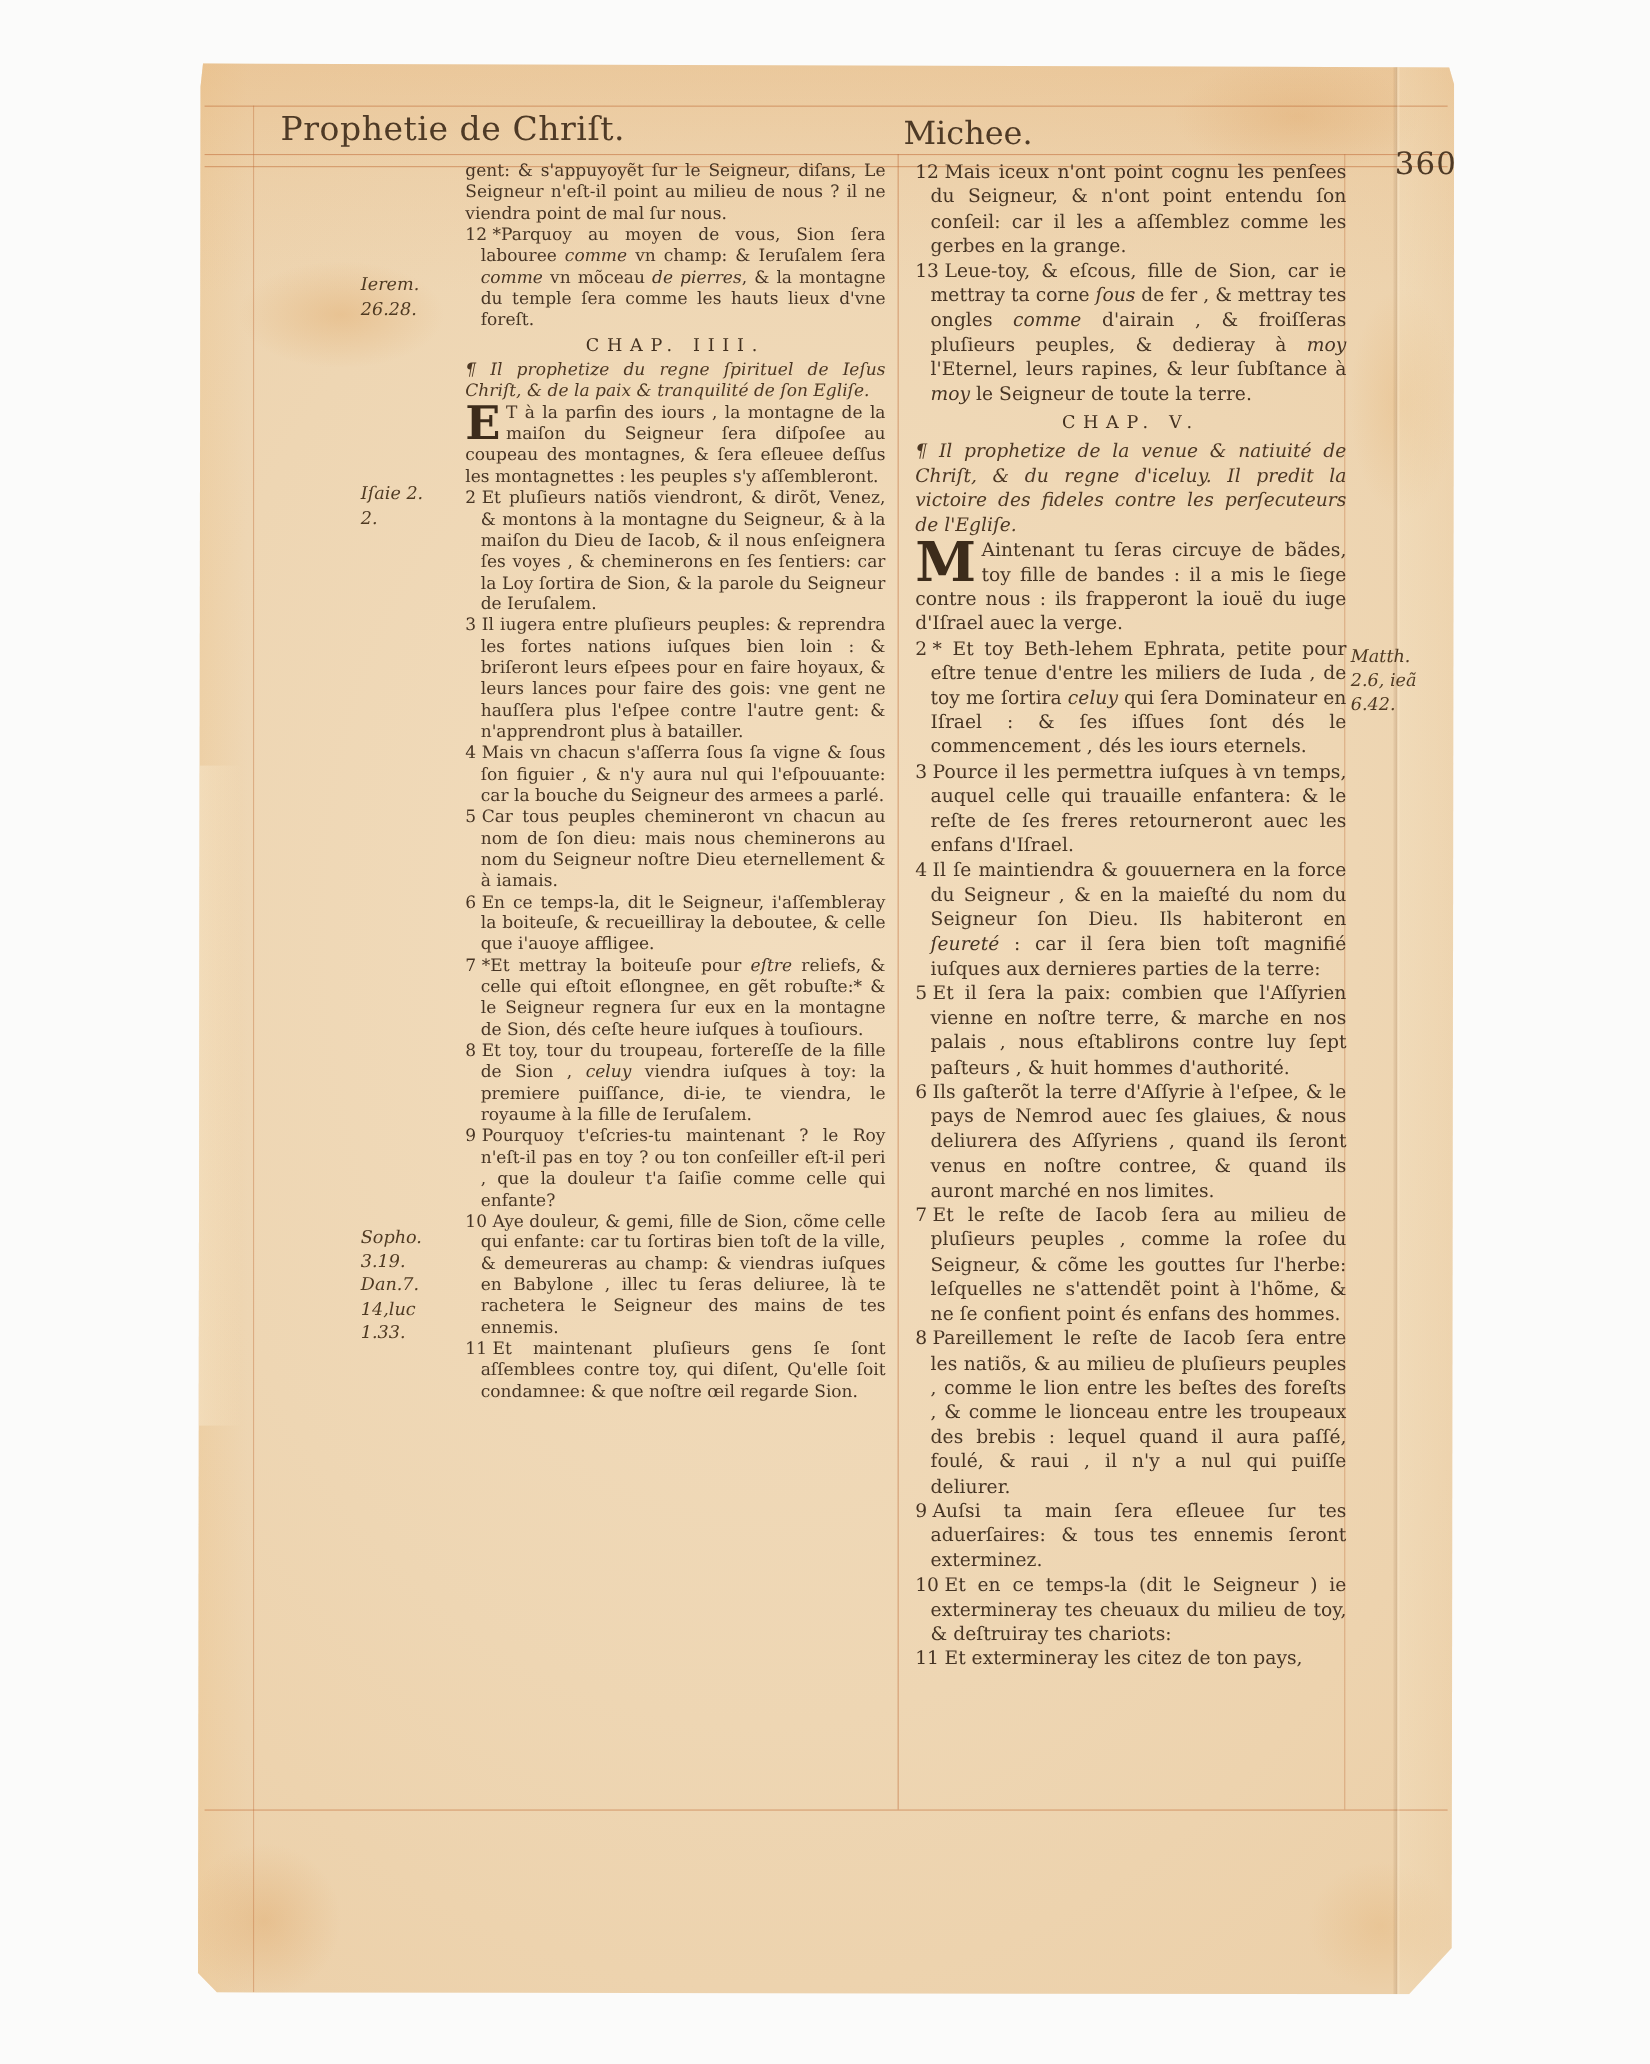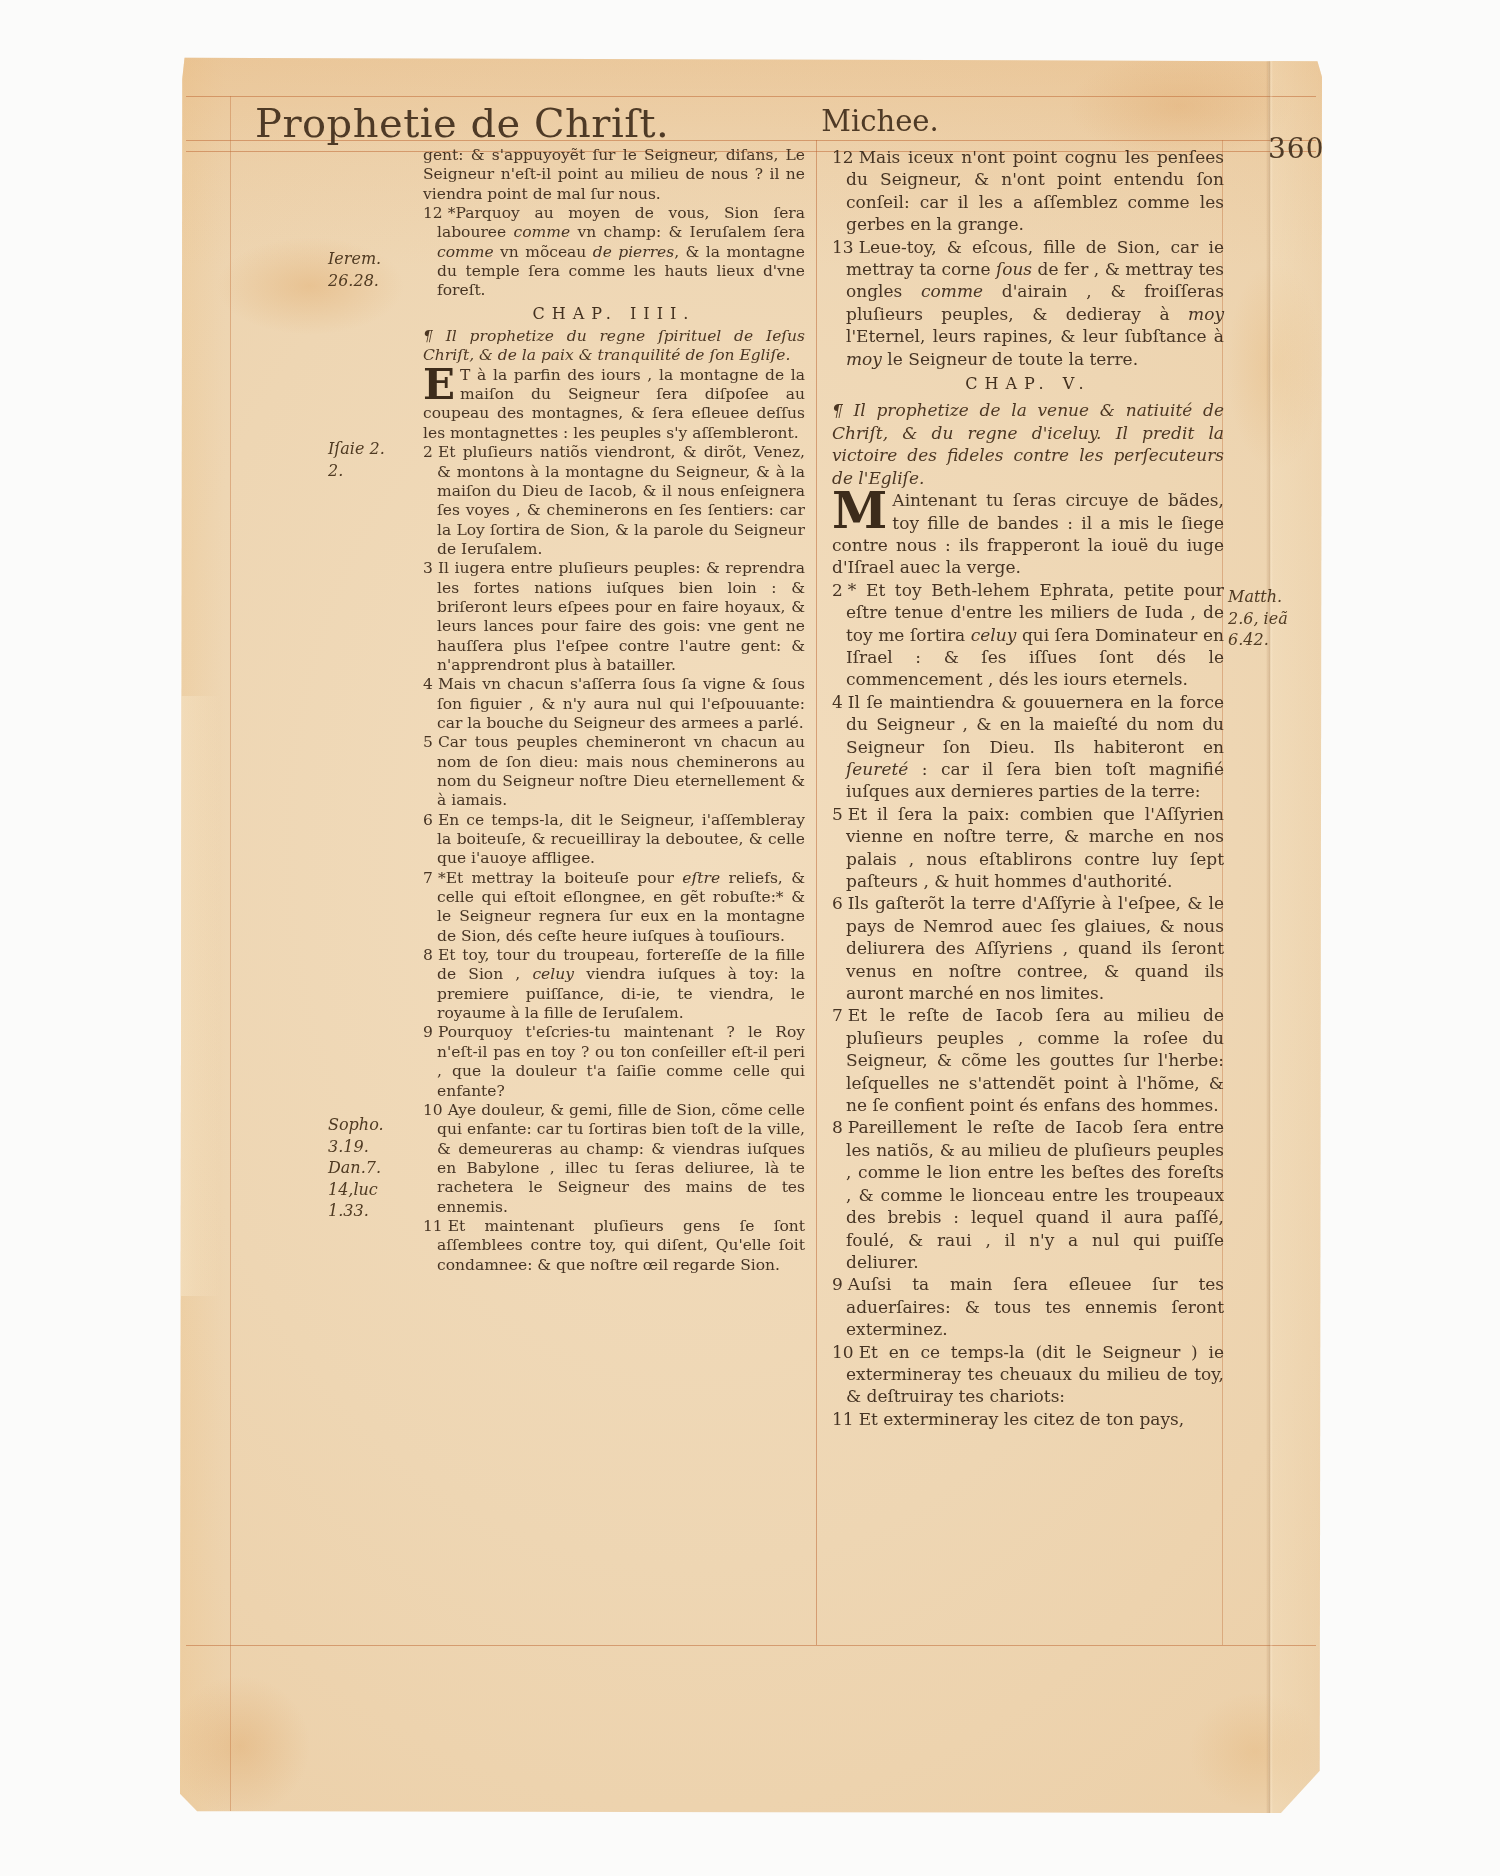--- a/index.html
+++ b/index.html
@@ -21,21 +21,21 @@
   }
   .stain{position:absolute;pointer-events:none;}
   .rule{position:absolute;pointer-events:none;}
   .rule.h{height:1px;background:rgba(193,110,58,0.55);}
   .rule.v{width:1px;background:rgba(193,110,58,0.40);}
   .fold{
     position:absolute;width:7px;
     background:linear-gradient(to right, rgba(0,0,0,0), rgba(150,100,55,0.28) 50%, rgba(255,240,215,0.35) 70%, rgba(0,0,0,0));
   }
   .hdr{position:absolute;color:#4e3a26;}
-  .hdr-left{left:75px;top:44px;font-size:40px;letter-spacing:0.5px;}
+  .hdr-left{left:75px;top:44px;font-size:30px;letter-spacing:0.5px;}
   .hdr-center{left:600px;top:48px;width:200px;text-align:center;font-size:29px;}
   .hdr-num{left:1088px;top:76px;font-size:28px;letter-spacing:1px;}
   .col{
     position:absolute;top:90px;
     color:#463424;
     text-align:justify;
   }
   .col-left{left:243px;width:382px;font-size:15.5px;line-height:19.35px;}
   .col-right{left:652px;width:392px;font-size:17px;line-height:22.4px;}
   .col p{margin:0;}
@@ -102,20 +102,21 @@
       <p class="verse"><span class="vnum">10</span>Aye douleur, &amp; gemi, fille de Sion, cõme celle qui enfante: car tu ſortiras bien toſt de la ville, &amp; demeureras au champ: &amp; viendras iuſques en Babylone , illec tu ſeras deliuree, là te rachetera le Seigneur des mains de tes ennemis.</p>
       <p class="verse"><span class="vnum">11</span>Et maintenant pluſieurs gens ſe ſont aſſemblees contre toy, qui diſent, Qu'elle ſoit condamnee: &amp; que noſtre œil regarde Sion.</p>
     </div>
   <div class="col col-right">
       <p class="verse"><span class="vnum">12</span>Mais iceux n'ont point cognu les penſees du Seigneur, &amp; n'ont point entendu ſon conſeil: car il les a aſſemblez comme les gerbes en la grange.</p>
       <p class="verse"><span class="vnum">13</span>Leue-toy, &amp; eſcous, fille de Sion, car ie mettray ta corne <i>ſous</i> de fer , &amp; mettray tes ongles <i>comme</i> d'airain , &amp; froiſſeras pluſieurs peuples, &amp; dedieray à <i>moy</i> l'Eternel, leurs rapines, &amp; leur ſubſtance à <i>moy</i> le Seigneur de toute la terre.</p>
       <p class="chap">CHAP. V.</p>
       <p class="arg">¶ Il prophetize de la venue &amp; natiuité de Chriſt, &amp; du regne d'iceluy. Il predit la victoire des fideles contre les perſecuteurs de l'Egliſe.</p>
       <p class="para dc"><span class="cap">M</span>Aintenant tu ſeras circuye de bãdes, toy fille de bandes : il a mis le ſiege contre nous : ils frapperont la iouë du iuge d'Iſrael auec la verge.</p>
       <p class="verse"><span class="vnum">2</span>* Et toy Beth-lehem Ephrata, petite pour eſtre tenue d'entre les miliers de Iuda , de toy me ſortira <i>celuy</i> qui ſera Dominateur en Iſrael : &amp; ſes iſſues ſont dés le commencement , dés les iours eternels.</p>
+      <p class="verse"><span class="vnum">3</span>Pource il les permettra iuſques à vn temps, auquel celle qui trauaille enfantera: &amp; le reſte de ſes freres retourneront auec les enfans d'Iſrael.</p>
       <p class="verse"><span class="vnum">4</span>Il ſe maintiendra &amp; gouuernera en la force du Seigneur , &amp; en la maieſté du nom du Seigneur ſon Dieu. Ils habiteront en <i>ſeureté</i> : car il ſera bien toſt magnifié iuſques aux dernieres parties de la terre:</p>
       <p class="verse"><span class="vnum">5</span>Et il ſera la paix: combien que l'Aſſyrien vienne en noſtre terre, &amp; marche en nos palais , nous eſtablirons contre luy ſept paſteurs , &amp; huit hommes d'authorité.</p>
       <p class="verse"><span class="vnum">6</span>Ils gaſterõt la terre d'Aſſyrie à l'eſpee, &amp; le pays de Nemrod auec ſes glaiues, &amp; nous deliurera des Aſſyriens , quand ils ſeront venus en noſtre contree, &amp; quand ils auront marché en nos limites.</p>
       <p class="verse"><span class="vnum">7</span>Et le reſte de Iacob ſera au milieu de pluſieurs peuples , comme la roſee du Seigneur, &amp; cõme les gouttes ſur l'herbe: leſquelles ne s'attendẽt point à l'hõme, &amp; ne ſe confient point és enfans des hommes.</p>
       <p class="verse"><span class="vnum">8</span>Pareillement le reſte de Iacob ſera entre les natiõs, &amp; au milieu de pluſieurs peuples , comme le lion entre les beſtes des foreſts , &amp; comme le lionceau entre les troupeaux des brebis : lequel quand il aura paſſé, foulé, &amp; raui , il n'y a nul qui puiſſe deliurer.</p>
       <p class="verse"><span class="vnum">9</span>Auſsi ta main ſera eſleuee ſur tes aduerſaires: &amp; tous tes ennemis ſeront exterminez.</p>
       <p class="verse"><span class="vnum">10</span>Et en ce temps-la (dit le Seigneur ) ie extermineray tes cheuaux du milieu de toy, &amp; deſtruiray tes chariots:</p>
       <p class="verse"><span class="vnum">11</span>Et extermineray les citez de ton pays,</p>
     </div>
 

